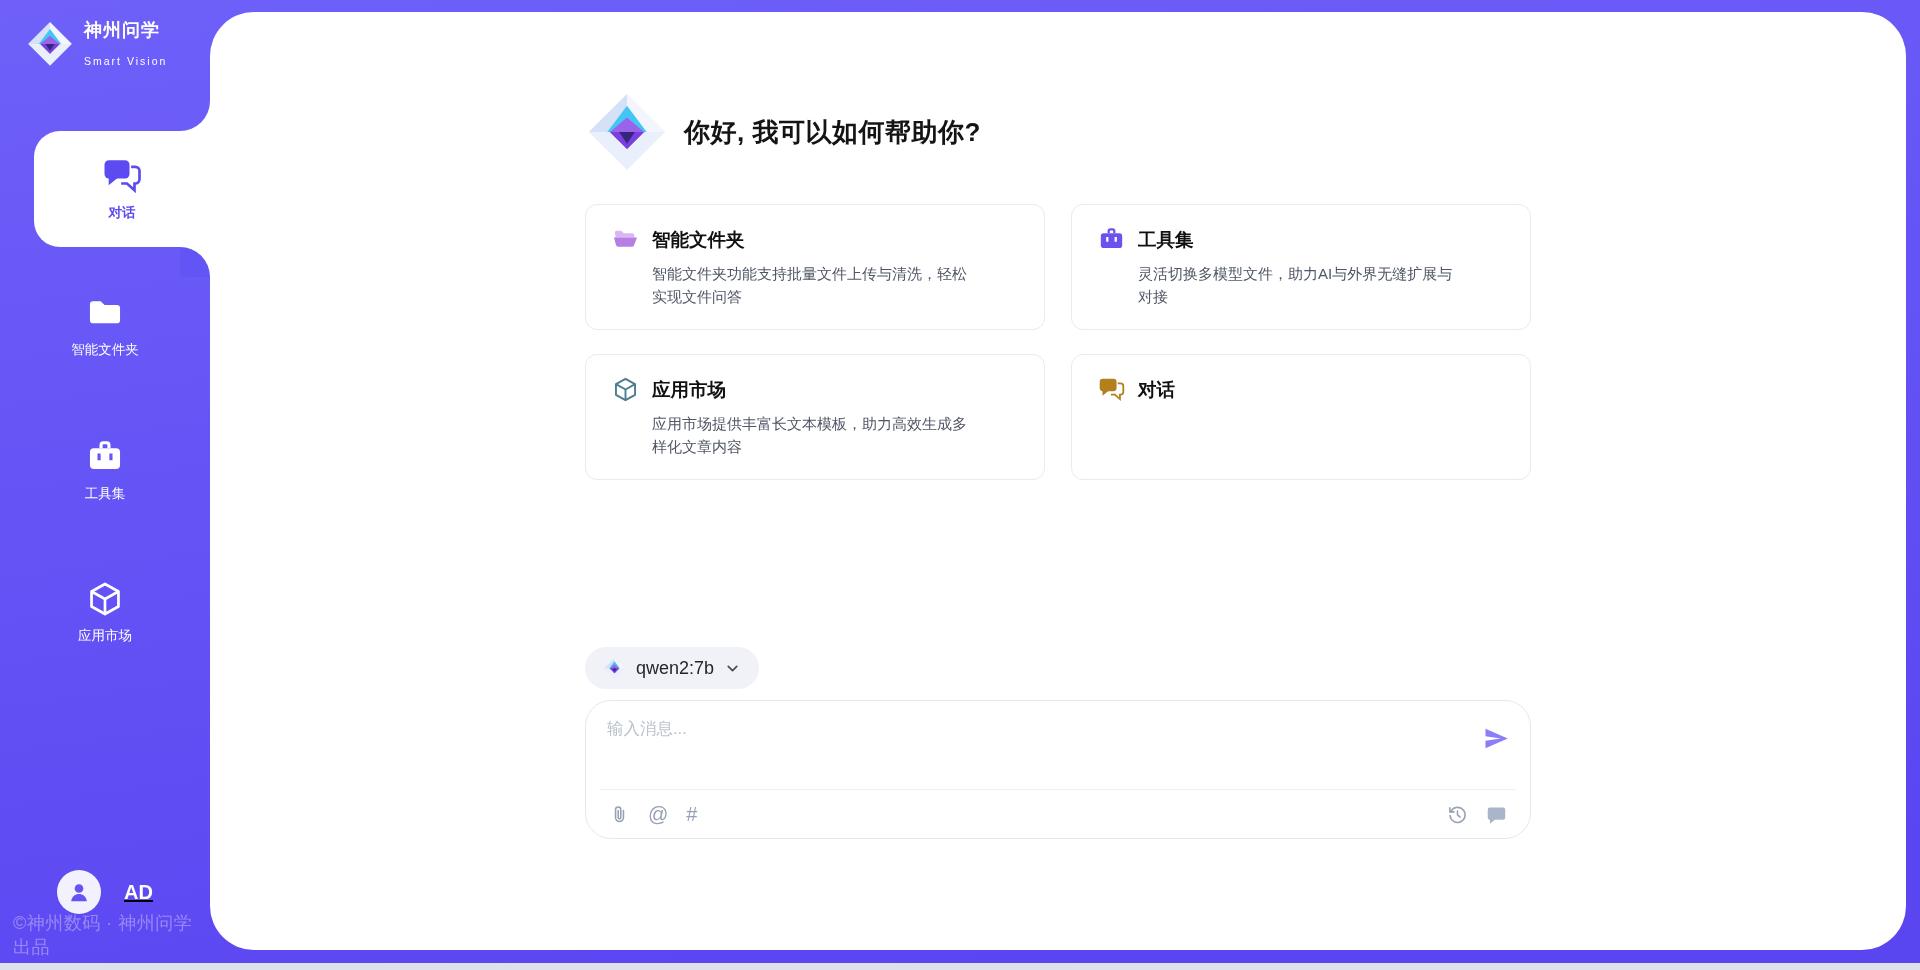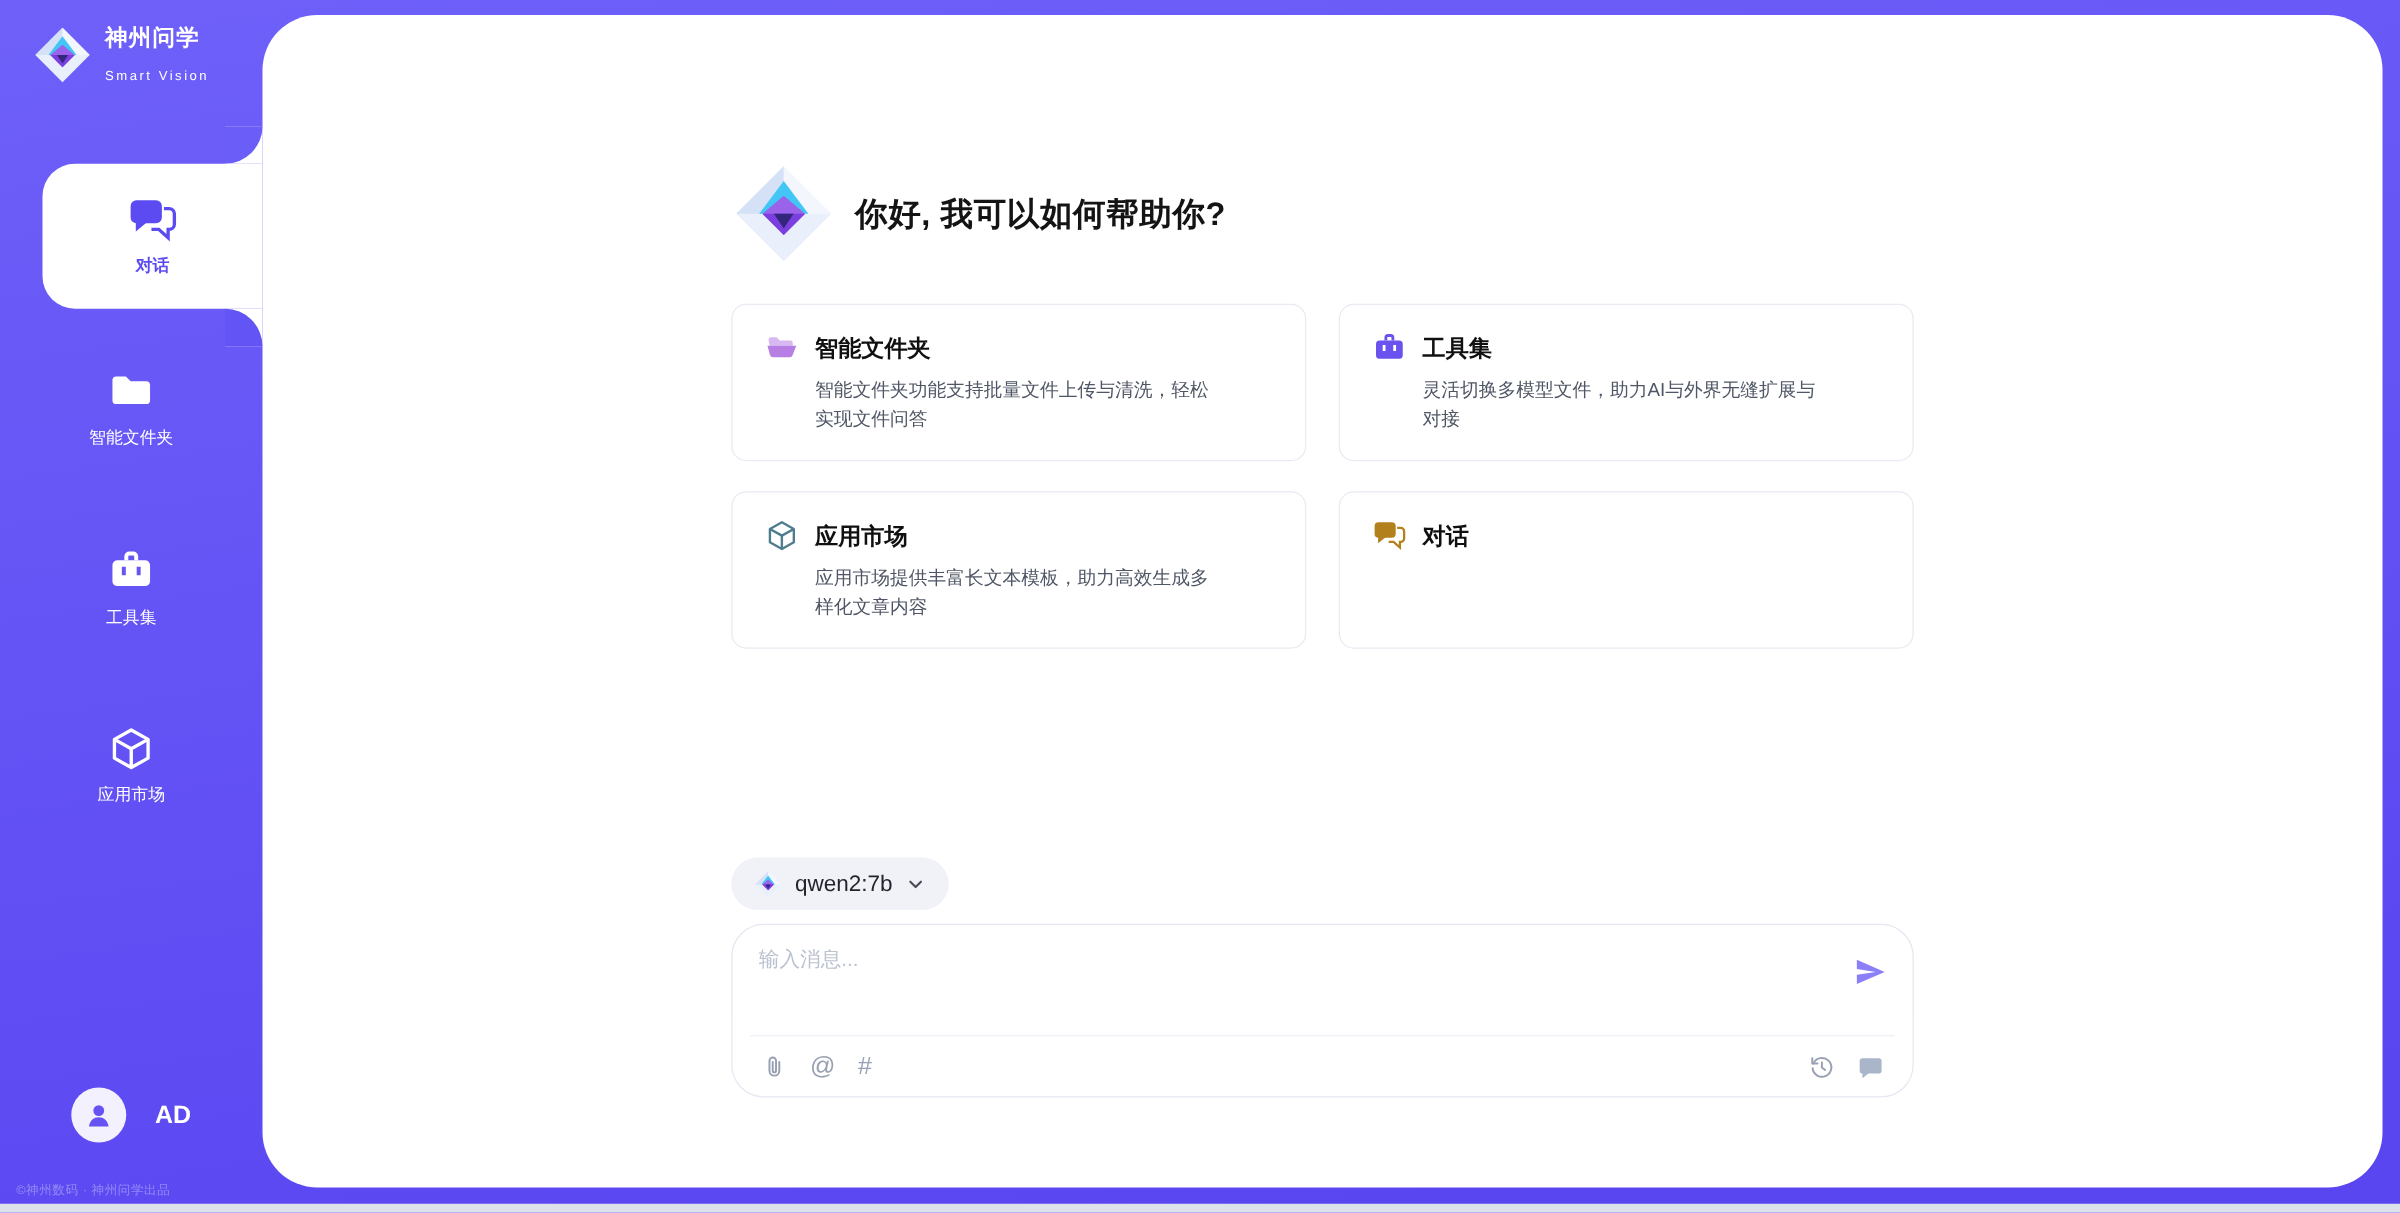--- a/index.html
+++ b/index.html
@@ -40,29 +40,29 @@
   .nav-active .nav-icon svg { width:40px; height:40px; color:#5b4bf0; }
   .nav-active .nav-label { color:#5b4bf0; font-size:13.5px; font-weight:600; }
 
   .fillet { position:absolute; left:180px; width:30px; height:30px; background:#ffffff; }
   .fillet i { display:block; width:100%; height:100%; }
   .fillet-top    { top:101px; }
   .fillet-top i    { background:#6b5df8; border-radius:0 0 30px 0; }
   .fillet-bottom { top:247px; }
   .fillet-bottom i { background:#6254f5; border-radius:0 30px 0 0; }
 
-  .user-row { position:absolute; top:870px; left:0; width:210px; display:flex; align-items:center; justify-content:center; gap:23px; cursor:pointer; }
+  .user-row { position:absolute; top:870px; left:0; width:210px; display:flex; align-items:center; justify-content:center; gap:23px; cursor:pointer;text-decoration:underline; }
   .avatar-circle { width:44px; height:44px; border-radius:50%; background:#f3f1fd; display:flex; align-items:center; justify-content:center; }
   .avatar-circle svg { width:26px; height:26px; }
   .user-name { color:#fff; font-size:20px; font-weight:600; }
 
-  .copyright { position:absolute; bottom:11px; left:13px; color:rgba(255,255,255,.34); font-size:10px; letter-spacing:.5px; }
+  .copyright { position:absolute; bottom:11px; left:13px; color:rgba(255,255,255,.34); font-size:18px; letter-spacing:.5px; }
 
   
-  .content { width:946px; margin:0 auto; padding-top:117px; }
+  .content { width:946px; margin:0 auto; padding-top:78px; }
 
   .greeting { display:flex; align-items:center; gap:15px; }
   .greeting svg { width:84px; height:84px; }
   .greeting-title { font-size:26px; font-weight:700; color:#141414; letter-spacing:.5px; }
 
   .cards { margin-top:30px; display:grid; grid-template-columns:460px 460px; column-gap:26px; row-gap:24px; }
   .card {
     border:1px solid #e9eaf2; border-radius:12px; background:#fff;
     padding:21px 26px; min-height:123px; cursor:pointer;
   }

